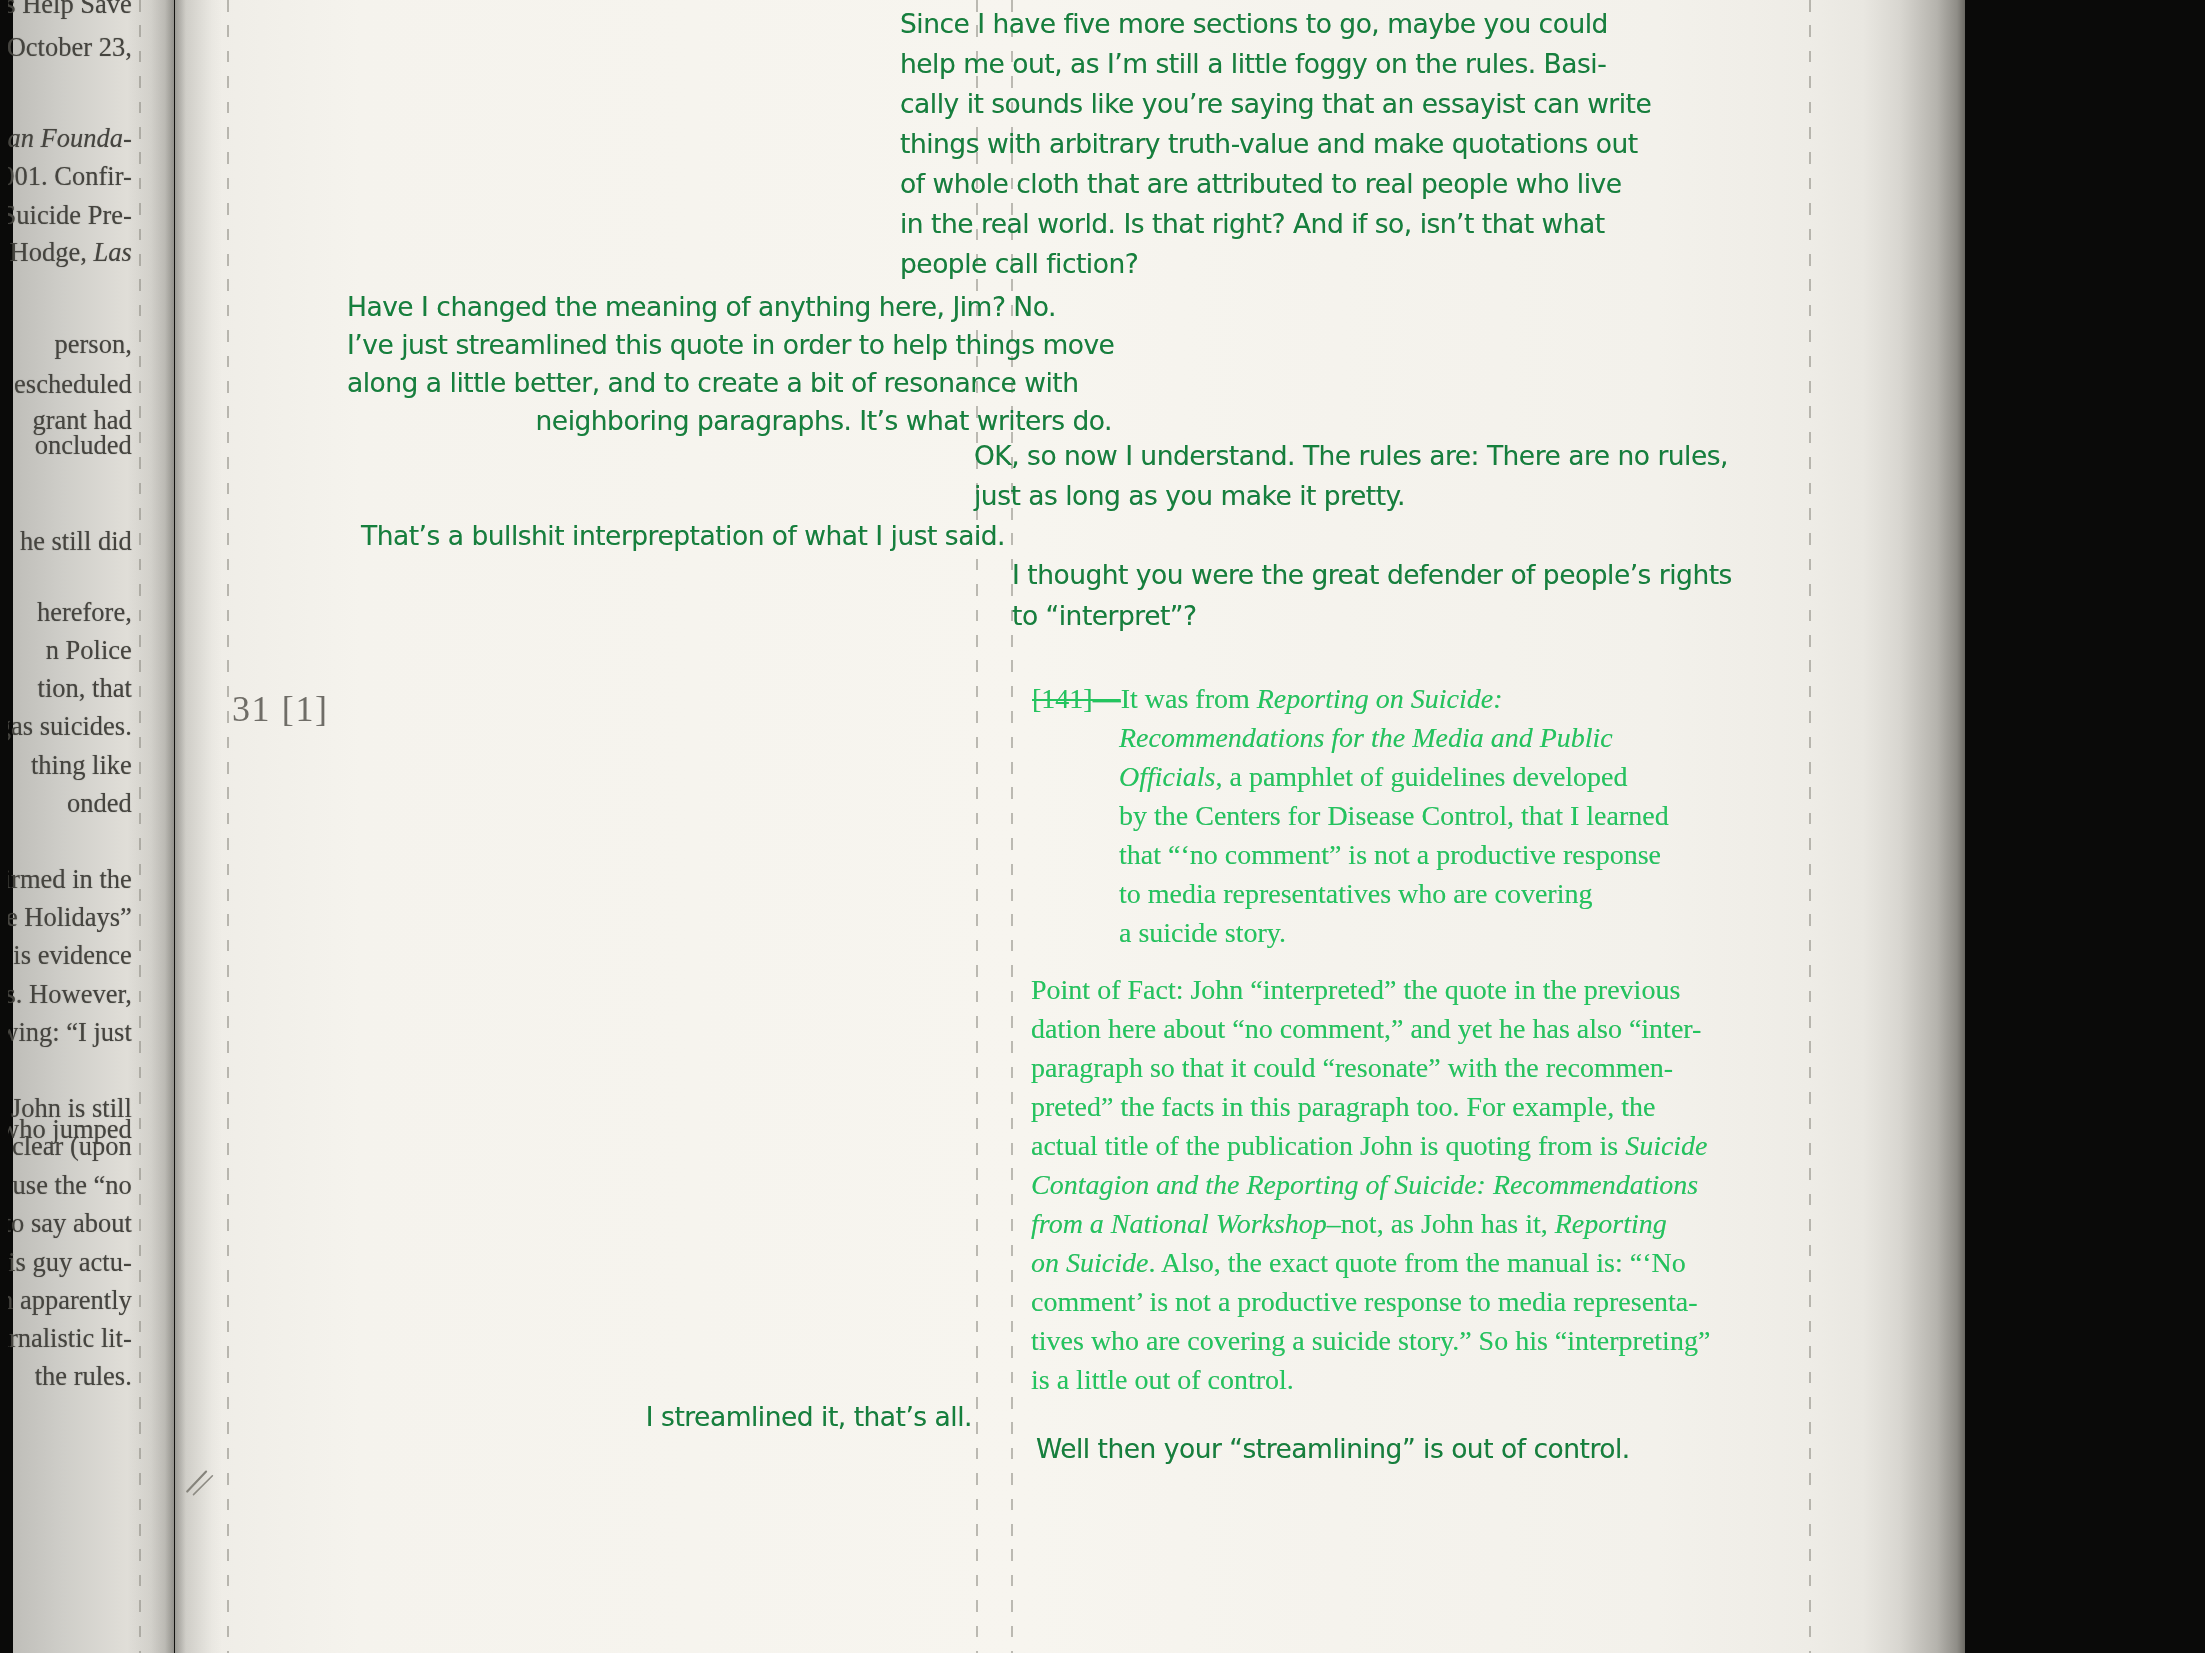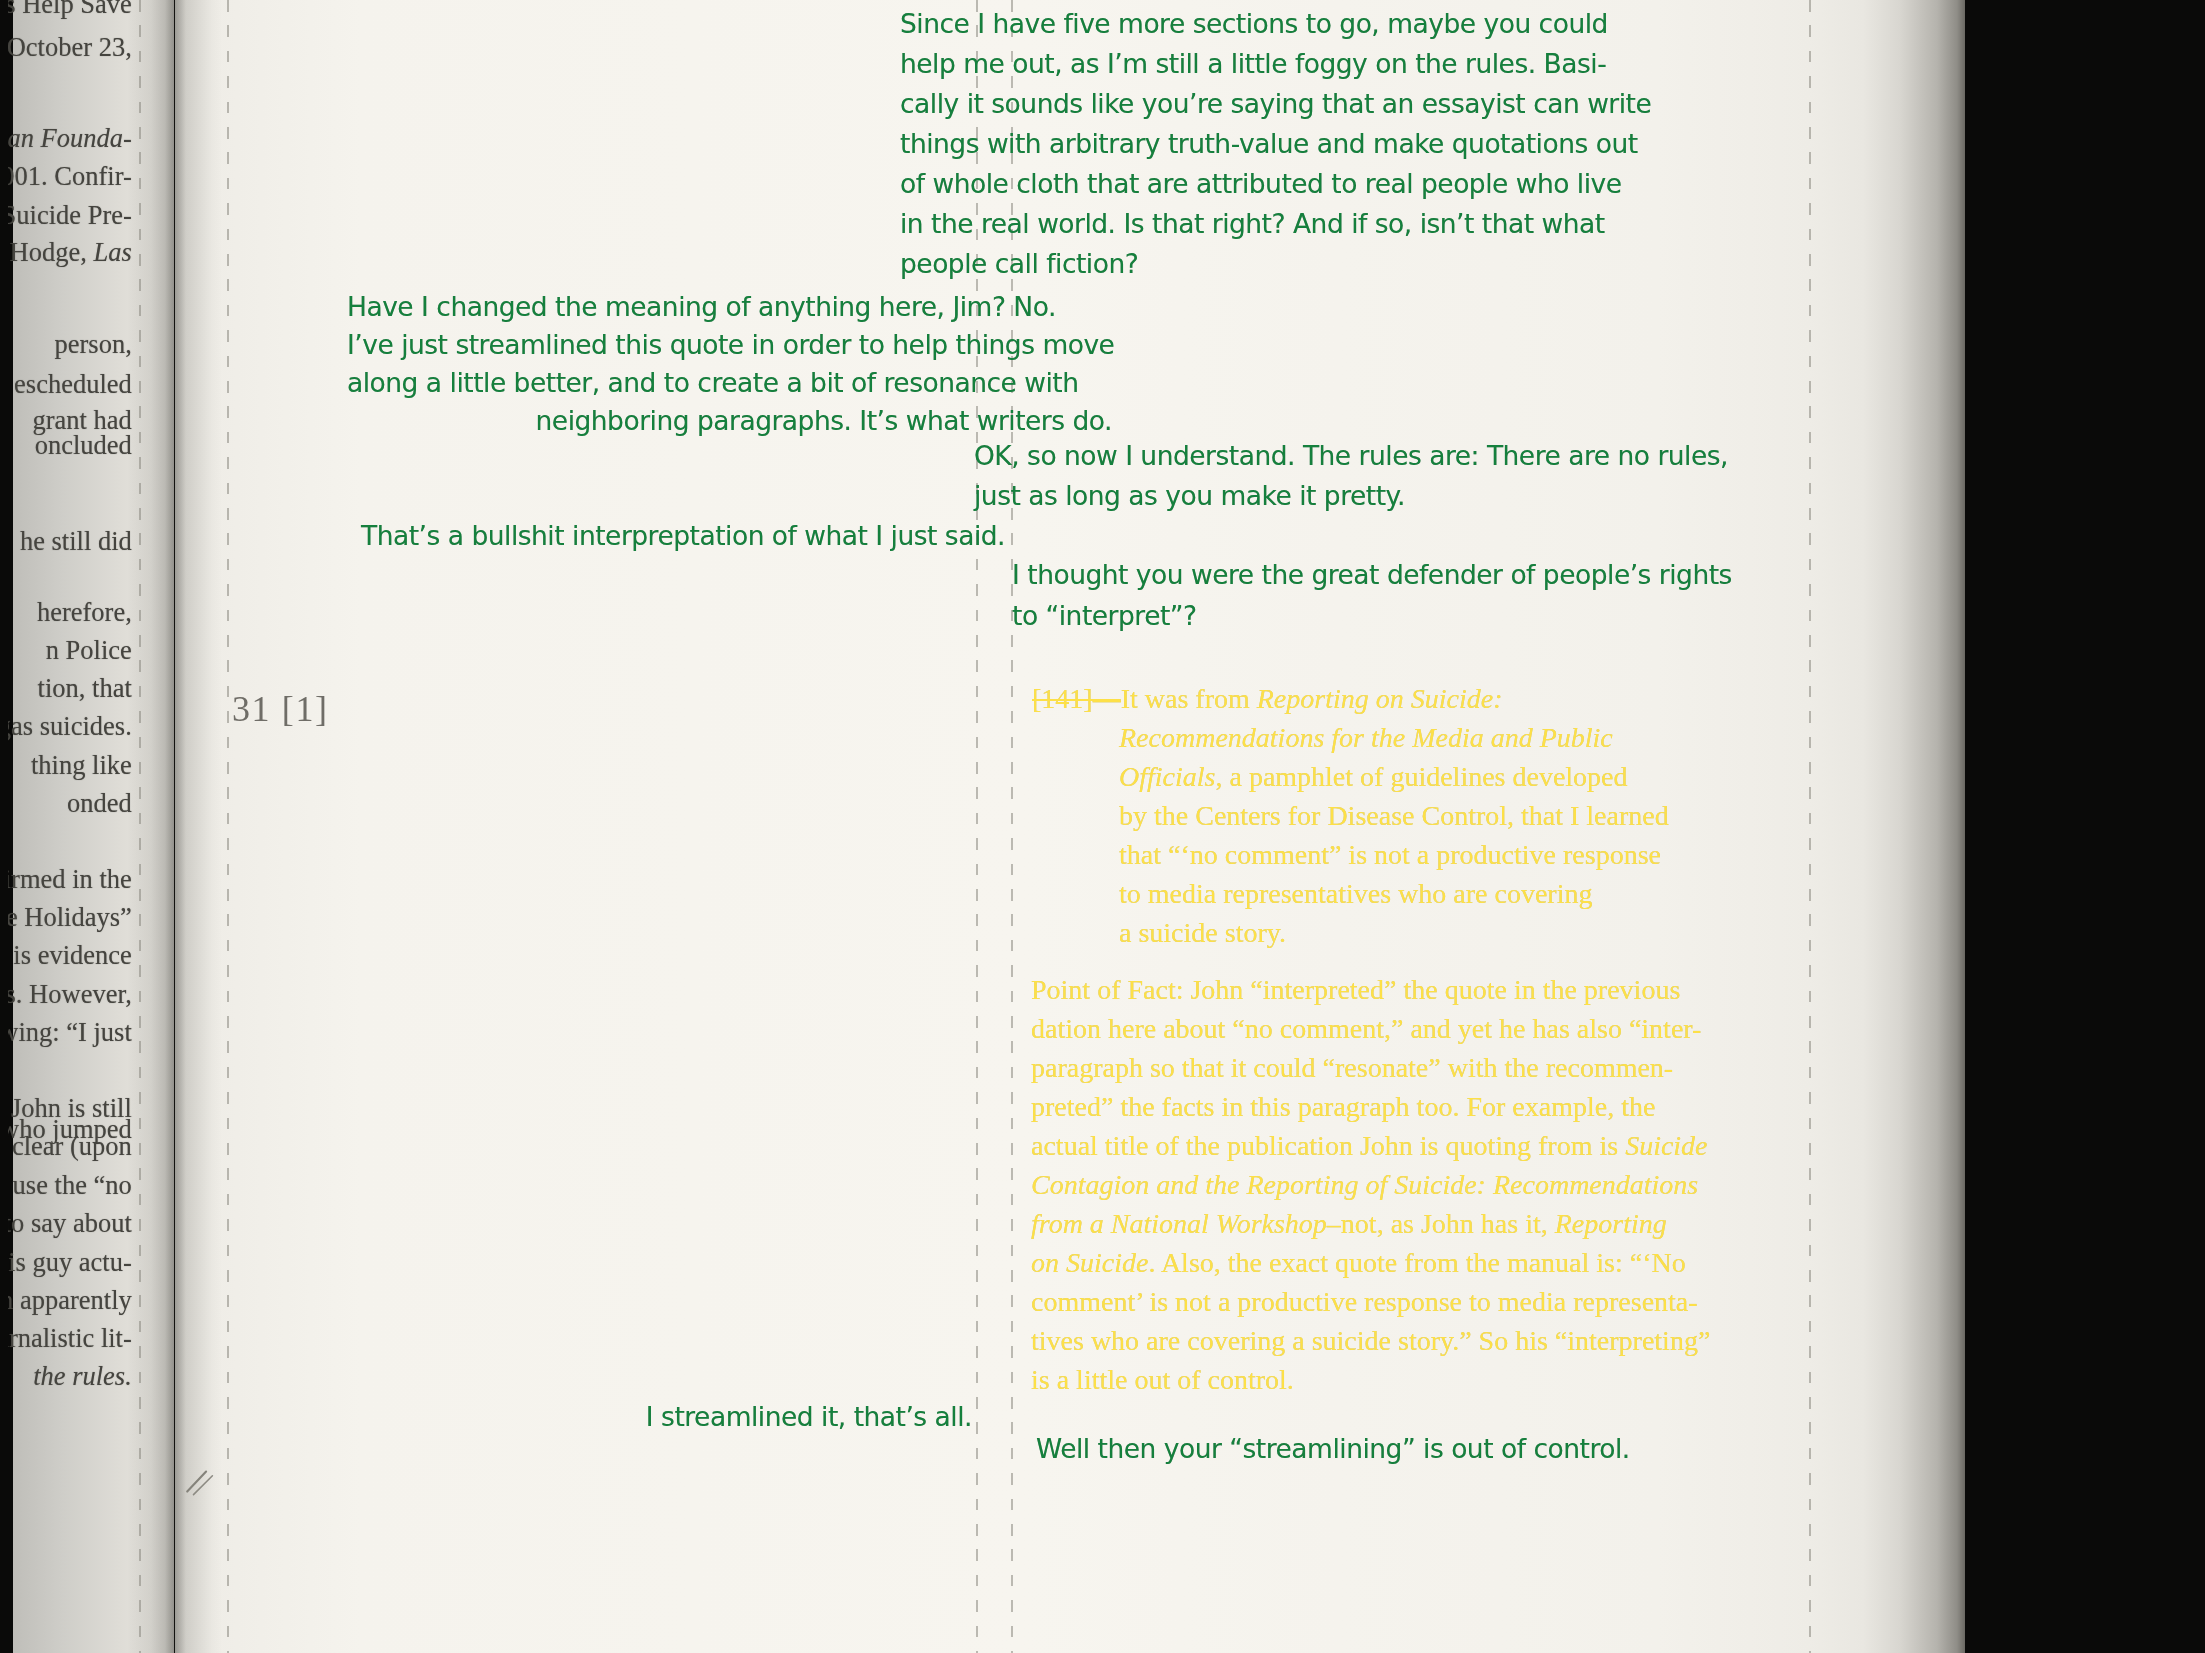--- a/index.html
+++ b/index.html
@@ -13,21 +13,21 @@
     background:linear-gradient(90deg,#dddbd5 0px,#efede7 37px,#f5f3ed 185px,#f7f5ef 847px,#f3f1eb 1482px,#eeece6 1635px,#e9e7e1 1688px,#d8d6d0 1725px,#b5b3ad 1762px,#8f8d87 1782px,#6b6963 1790px);}
   .gutter{position:absolute;left:127px;top:0;width:95px;height:1654px;
     background:linear-gradient(90deg,rgba(40,40,35,0) 0%,rgba(40,40,35,0.16) 40%,rgba(35,35,30,0.36) 50%,rgba(40,40,35,0.10) 62%,rgba(40,40,35,0) 100%);}
   .dash-line{position:absolute;top:0;width:1.6px;height:1654px;opacity:.55;
     background:repeating-linear-gradient(180deg,#8a887f 0px,#8a887f 11.6px,transparent 11.6px,transparent 25.4px);}
   
   .sans{position:absolute;font-family:"DejaVu Sans","Liberation Sans",sans-serif;
         font-size:26.5px;line-height:40px;letter-spacing:-0.5px;color:#15803d;
         text-shadow:0 0 0.5px rgba(53,52,47,.35);white-space:nowrap;}
   .serif{position:absolute;font-family:"Liberation Serif",serif;
-        font-size:28px;line-height:39px;color:#fde047;
+        font-size:28px;line-height:39px;color:#22c55e;
         text-shadow:0 0 0.5px rgba(57,56,51,.3);white-space:nowrap;}
   .it{font-style:italic;}
   .strike{text-decoration:line-through;text-decoration-thickness:1.6px;}
   .line{min-height:1em;}
   .line.indent{padding-left:87px;}
   #footnote141 .line{line-height:39px;}
   #john-reply{width:765px;}
   #john-reply .line[style]{width:765px;}
   #jim-defender .line{line-height:41px;margin-left:32px;}
   #john-streamlined{width:393px;text-align:right;}
@@ -78,21 +78,21 @@
       <div class="frag" style="top: 979px;"><span>es. However,</span></div>
       <div class="frag" style="top: 1017px;"><span>wing: “I just</span></div>
       <div class="frag" style="top: 1114px;"><span>who jumped</span></div>
       <div class="frag" style="top: 1093px;"><span>John is still</span></div>
       <div class="frag" style="top: 1131px;"><span>s clear (upon</span></div>
       <div class="frag" style="top: 1170px;"><span>o use the “no</span></div>
       <div class="frag" style="top: 1208px;"><span>to say about</span></div>
       <div class="frag" style="top: 1247px;"><span>his guy actu-</span></div>
       <div class="frag" style="top: 1285px;"><span>ch apparently</span></div>
       <div class="frag" style="top: 1323px;"><span>urnalistic lit-</span></div>
-      <div class="frag" style="top: 1361px; font-style: italic;"><span>the rules.</span></div>
+      <div class="frag" style="top: 1361px;"><span>the rules.</span></div>
     </div>
 
   <div class="sans" id="jim-intro" style="left:900px;top:4.2px">
       <div class="line"><span>Since I have five more sections to go, maybe you could</span></div>
       <div class="line"><span>help me out, as I’m still a little foggy on the rules. Basi-</span></div>
       <div class="line"><span>cally it sounds like you’re saying that an essayist can write</span></div>
       <div class="line"><span>things with arbitrary truth-value and make quotations out</span></div>
       <div class="line"><span>of whole cloth that are attributed to real people who live</span></div>
       <div class="line"><span>in the real world. Is that right? And if so, isn’t that what</span></div>
       <div class="line"><span>people call fiction?</span></div>

